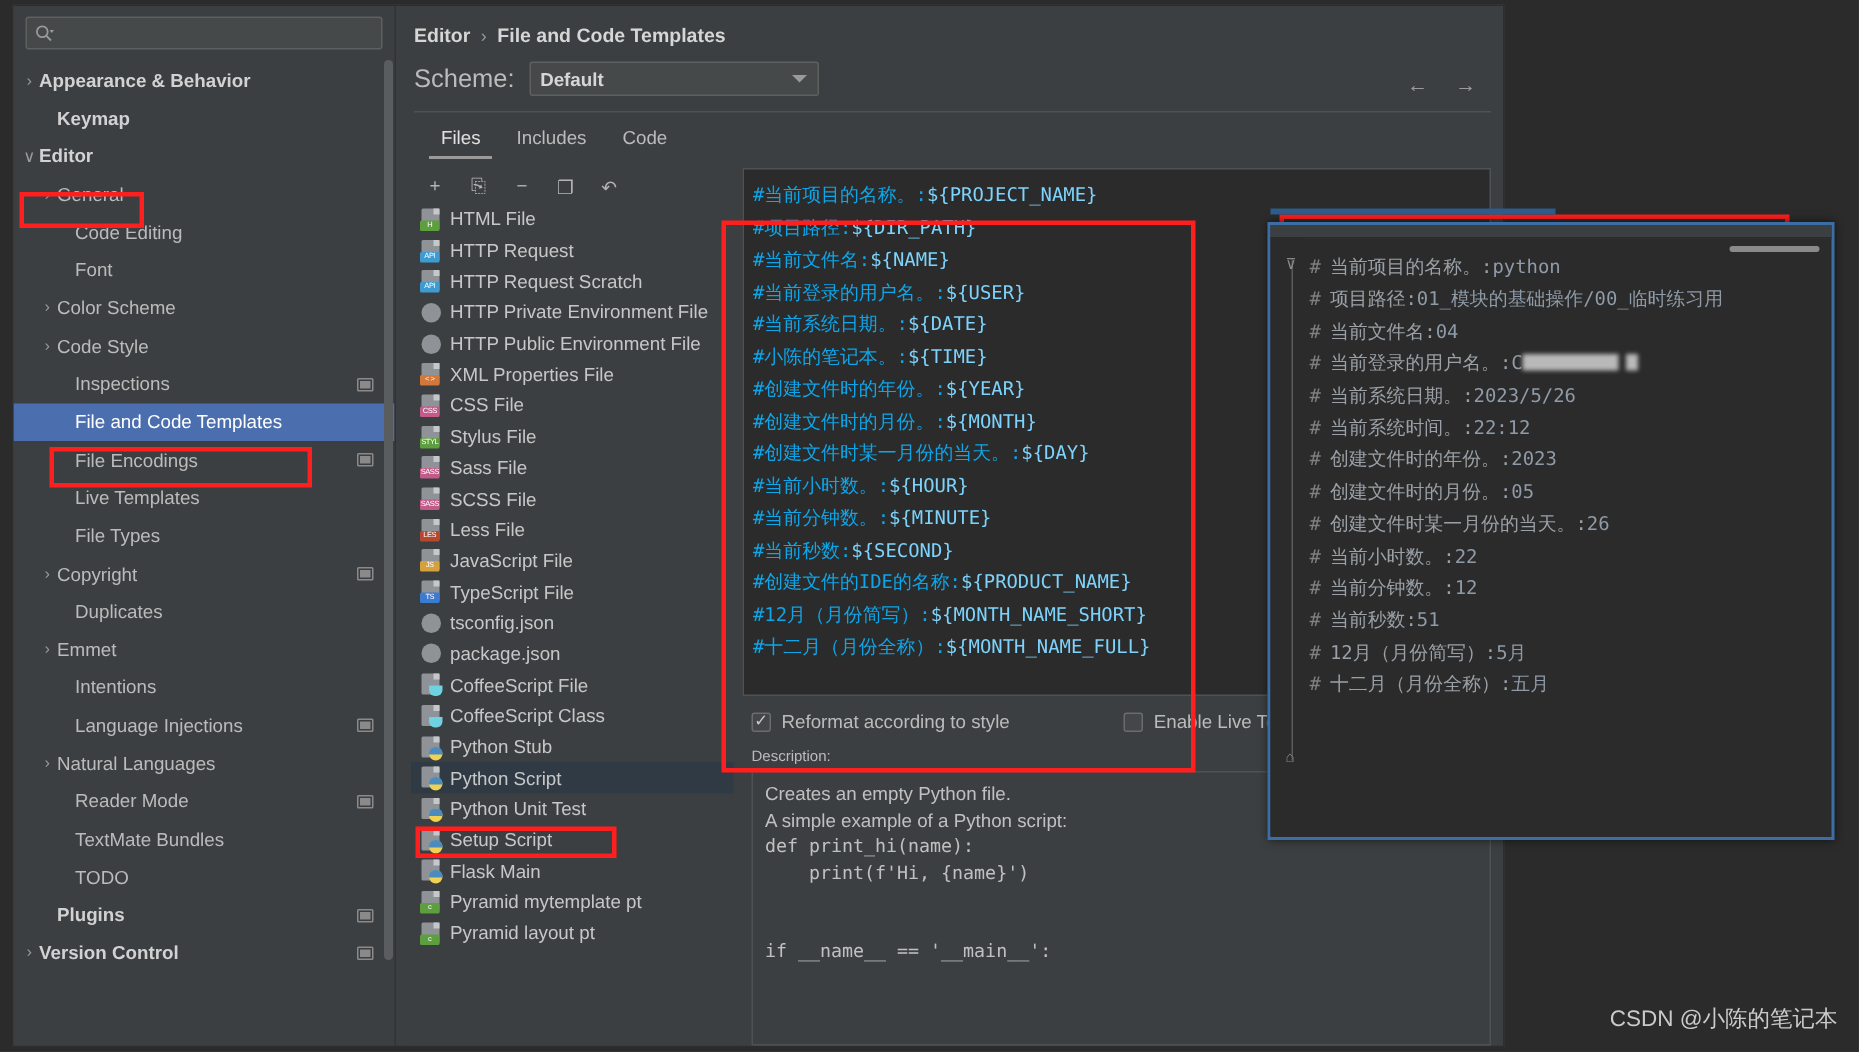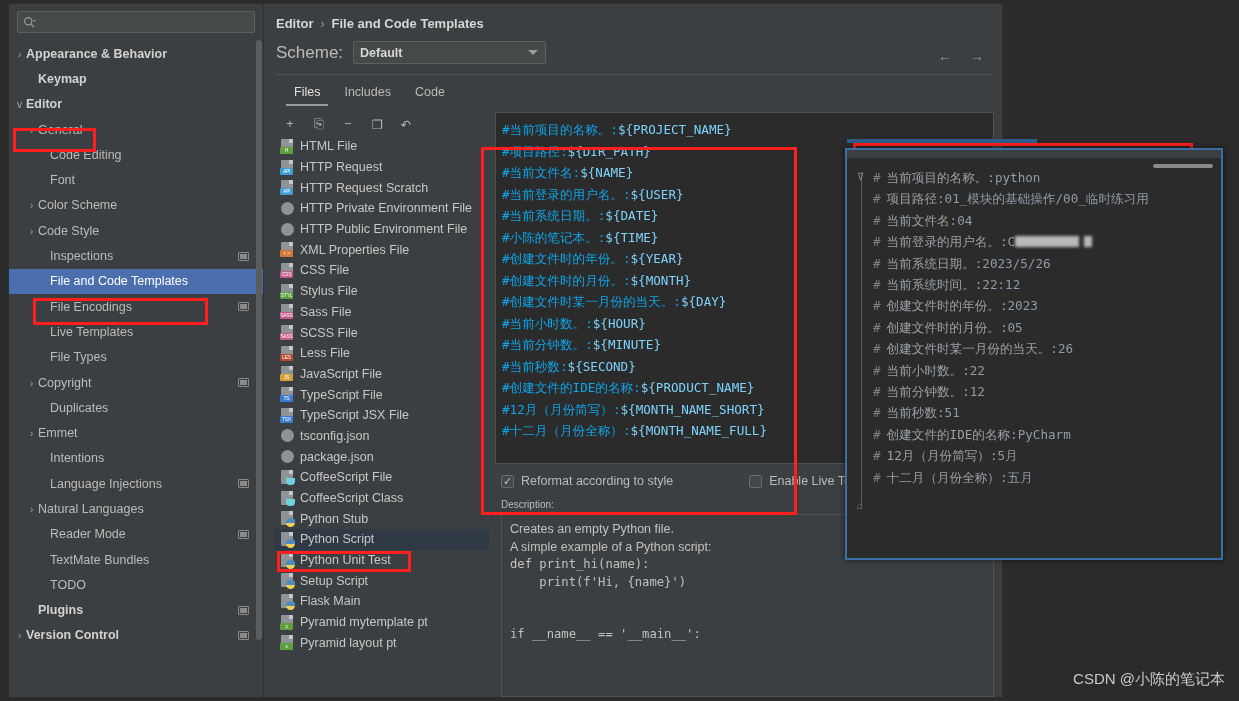--- a/index.html
+++ b/index.html
@@ -449,28 +449,20 @@
                 </span>
                 <span class="fname">JavaScript File</span>
               </div>
               <div class="file-row">
                 <span class="ficon">
                   <span class="sheet"></span>
                   <span class="fold"></span>
                   <span class="tag" style="background:#3d7bd1">TS</span>
                 </span>
                 <span class="fname">TypeScript File</span>
-              </div>
-              <div class="file-row">
-                <span class="ficon">
-                  <span class="sheet"></span>
-                  <span class="fold"></span>
-                  <span class="tag" style="background:#3d7bd1">TSX</span>
-                </span>
-                <span class="fname">TypeScript JSX File</span>
               </div>
               <div class="file-row">
                 <span class="ficon round">
                   <span class="sheet"></span>
                 </span>
                 <span class="fname">tsconfig.json</span>
               </div>
               <div class="file-row">
                 <span class="ficon round">
                   <span class="sheet"></span>
@@ -613,20 +605,19 @@
         <div><span class="hash">#</span><span class="txt">当前文件名:</span><span class="val">04</span></div>
         <div><span class="hash">#</span><span class="txt">当前登录的用户名。:</span><span class="val">C</span><span class="redact"></span><span class="redact2"></span></div>
         <div><span class="hash">#</span><span class="txt">当前系统日期。:</span><span class="val">2023/5/26</span></div>
         <div><span class="hash">#</span><span class="txt">当前系统时间。:</span><span class="val">22:12</span></div>
         <div><span class="hash">#</span><span class="txt">创建文件时的年份。:</span><span class="val">2023</span></div>
         <div><span class="hash">#</span><span class="txt">创建文件时的月份。:</span><span class="val">05</span></div>
         <div><span class="hash">#</span><span class="txt">创建文件时某一月份的当天。:</span><span class="val">26</span></div>
         <div><span class="hash">#</span><span class="txt">当前小时数。:</span><span class="val">22</span></div>
         <div><span class="hash">#</span><span class="txt">当前分钟数。:</span><span class="val">12</span></div>
         <div><span class="hash">#</span><span class="txt">当前秒数:</span><span class="val">51</span></div>
-        <div><span class="hash">#</span><span class="txt">创建文件的IDE的名称:</span><span class="val">PyCharm</span></div>
         <div><span class="hash">#</span><span class="txt">12月（月份简写）:</span><span class="val">5月</span></div>
         <div><span class="hash">#</span><span class="txt">十二月（月份全称）:</span><span class="val">五月</span></div>
       </div>
   </div>
 </div>
 
 <div id="watermark">CSDN @小陈的笔记本</div>
 
 </body></html>

